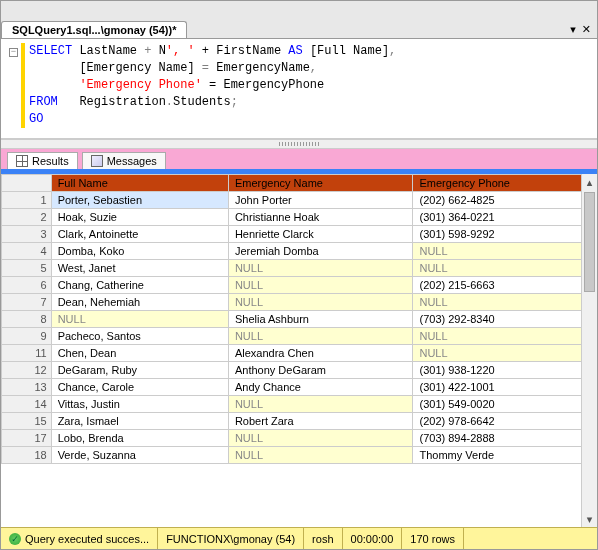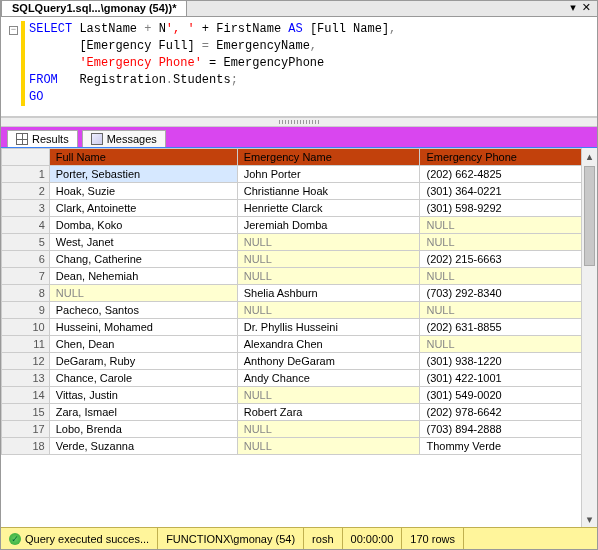--- a/index.html
+++ b/index.html
@@ -12,21 +12,21 @@
   height: 550px;
   display: flex;
   flex-direction: column;
   border: 1px solid #999;
 }
 .tab-bar {
   display: flex;
   align-items: flex-end;
   border-bottom: 1px solid #999;
   background: #e8e8e8;
-  height: 16px;
+  height: 38px;
   position: relative;
 }
 .tab {
   background: #fff;
   border: 1px solid #999;
   border-bottom: none;
   padding: 2px 10px;
   border-radius: 3px 3px 0 0;
   font-weight: bold;
   font-size: 11px;
@@ -72,22 +72,22 @@
   align-items: center;
 }
 .splitter .grip {
   width: 40px; height: 4px;
   background: repeating-linear-gradient(to right, #999 0 1px, transparent 1px 3px);
 }
 .results-tabs {
   display: flex;
   gap: 4px;
   padding: 3px 6px 0 6px;
-  border-bottom: 1px solid #3b82f6;
-  background: #d946ef;
+  border-bottom: 5px solid #3b82f6;
+  background: #f9a8d4;
 }
 .rtab {
   display: flex;
   align-items: center;
   gap: 4px;
   padding: 2px 8px;
   border: 1px solid #aaa;
   border-bottom: none;
   background: #f8f8f8;
   font-size: 11px;
@@ -194,21 +194,21 @@
   <div class="tab-controls">
     <span class="tab-btn">▾</span>
     <span class="tab-btn">✕</span>
   </div>
 </div>
 
 <div class="sql-editor">
   <div class="gutter"><span class="fold">−</span></div>
   <div class="ybar"></div>
   <div class="code"><span class="kw">SELECT</span><span> LastName </span><span class="gy">+</span><span> N</span><span class="str">', '</span><span> + </span><span>FirstName </span><span class="kw">AS</span><span> [Full Name]</span><span class="gy">,</span>
-<span>       [Emergency Full] </span><span class="gy">=</span><span> EmergencyName</span><span class="gy">,</span>
+<span>       [Emergency Name] </span><span class="gy">=</span><span> EmergencyName</span><span class="gy">,</span>
 <span>       </span><span class="str">'Emergency Phone'</span><span> = </span><span>EmergencyPhone</span>
 <span class="kw">FROM</span><span>   Registration</span><span class="gy">.</span><span>Students</span><span class="gy">;</span>
 <span class="kw">GO</span></div>
 </div>
 
 <div class="splitter">
     <div class="grip"></div>
   </div>
 
 <div class="results-tabs">
@@ -281,26 +281,20 @@
           <td>Shelia Ashburn</td>
           <td>(703) 292-8340</td>
         </tr>
         <tr>
           <td class="rownum">9</td>
           <td>Pacheco, Santos</td>
           <td class="null">NULL</td>
           <td class="null">NULL</td>
         </tr>
         <tr>
-          <td class="rownum">10</td>
-          <td>Husseini, Mohamed</td>
-          <td>Dr. Phyllis Husseini</td>
-          <td>(202) 631-8855</td>
-        </tr>
-        <tr>
           <td class="rownum">11</td>
           <td>Chen, Dean</td>
           <td>Alexandra Chen</td>
           <td class="null">NULL</td>
         </tr>
         <tr>
           <td class="rownum">12</td>
           <td>DeGaram, Ruby</td>
           <td>Anthony DeGaram</td>
           <td>(301) 938-1220</td>

